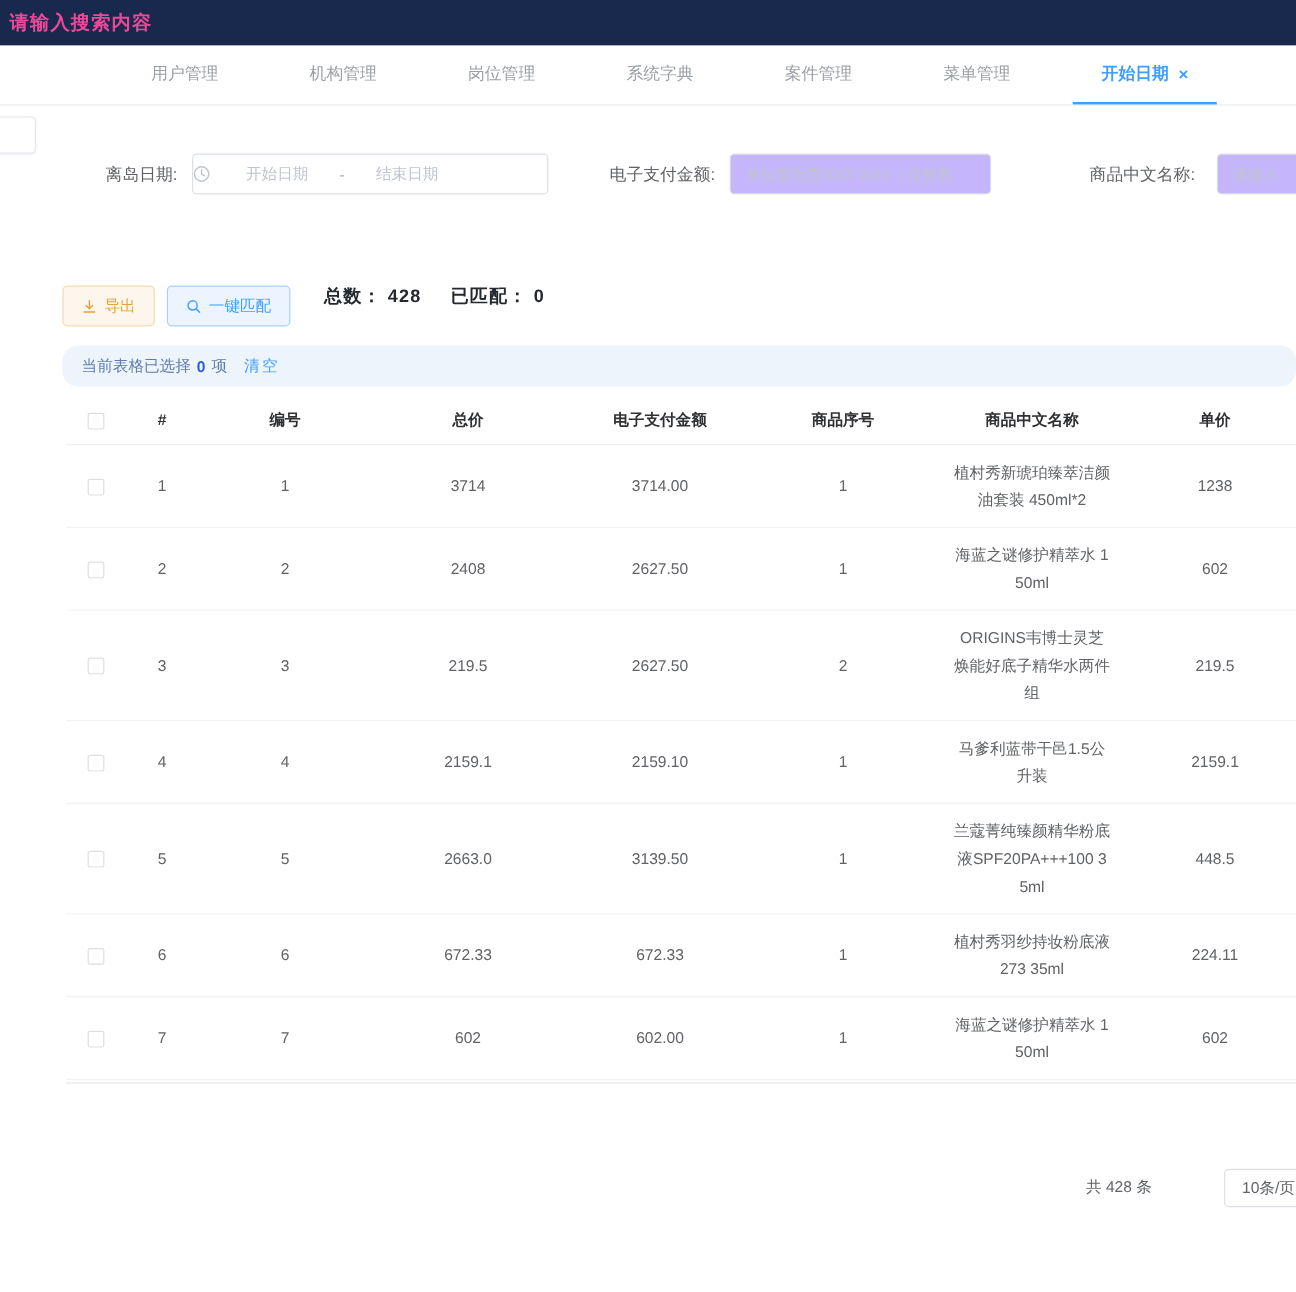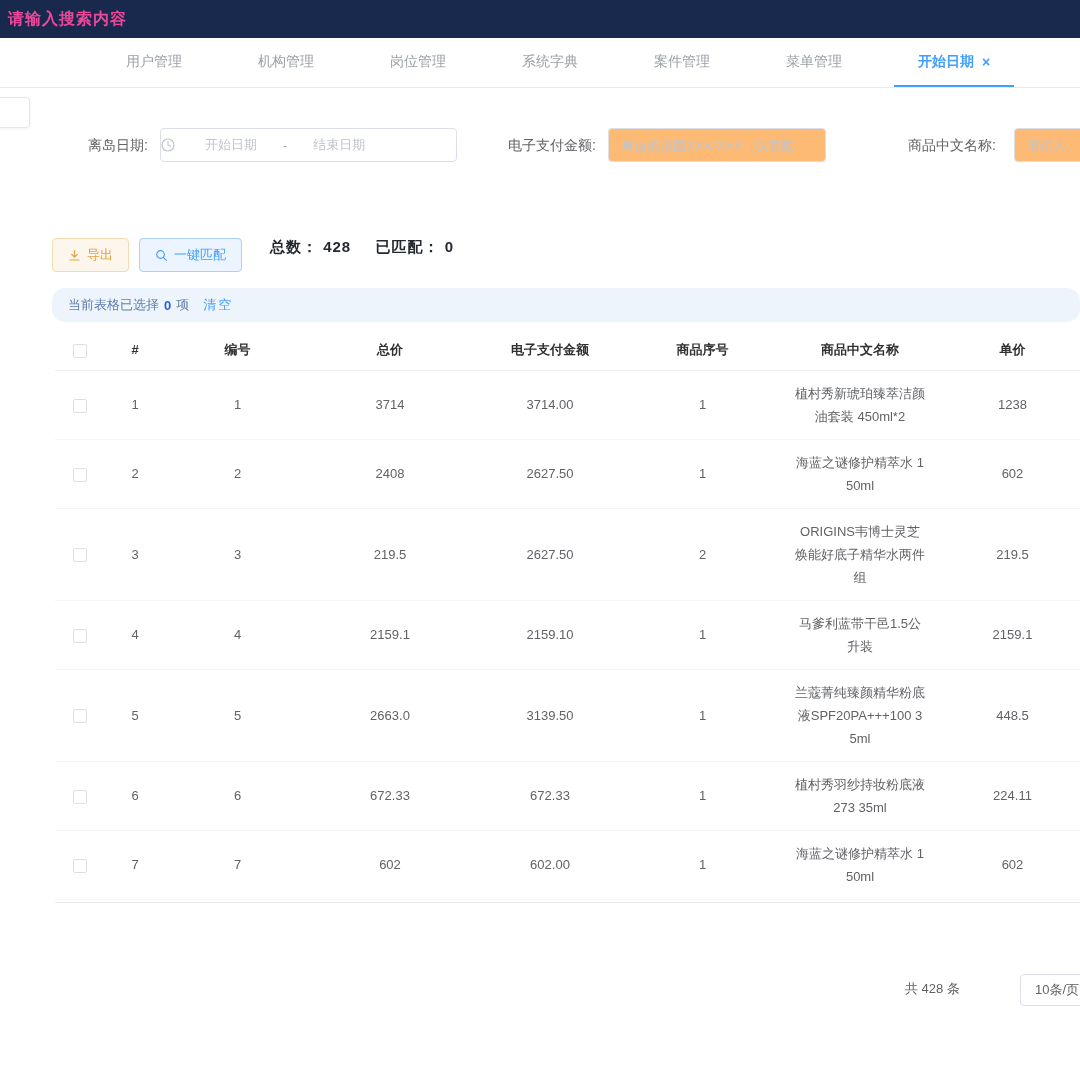--- a/index.html
+++ b/index.html
@@ -27,21 +27,21 @@
   .filters { position:absolute; left:0; top:126px; width:1080px; height:38px; }
   .flabel { position:absolute; top:0; height:38px; line-height:38px; font-size:14px; color:#606266; }
   .lbl-date { left:88px; } .lbl-pay { left:508px; } .lbl-name { left:908px; }
   .daterange { position:absolute; left:160px; top:2px; width:297px; height:34px; border:1px solid #dcdfe6;
                border-radius:4px; background:#fff; display:flex; align-items:center; padding:0 0; }
   .daterange .ph { color:#c0c4cc; font-size:13px; }
   .daterange .start { margin-left:30px; }
   .daterange .sep { margin:0 26px; color:#a8abb2; font-size:13px; }
   .clock { width:14px; height:14px; }
   .tinput { position:absolute; top:2px; height:34px; border:1px solid #dcdfe6; border-radius:4px;
-            padding:0 12px; font-size:13px; color:#606266; background:#fdba74; outline:none;
+            padding:0 12px; font-size:13px; color:#606266; background:#c4b5fd; outline:none;
             font-family:"Liberation Sans","DejaVu Sans",sans-serif; }
   .tinput::placeholder { color:#c0c4cc; }
   .inp-pay { left:608px; width:218px; }
   .inp-name { left:1014px; width:140px; }
 
   
   .toolbar { position:absolute; left:52px; top:238px; width:1000px; height:36px; display:flex; }
   .btn { height:34px; border-radius:4px; display:inline-flex; align-items:center; padding:0 15px;
          font-size:13px; cursor:pointer; border:1px solid transparent; background:#fff; }
   .btn .bicon { margin-right:6px; display:inline-flex; }

